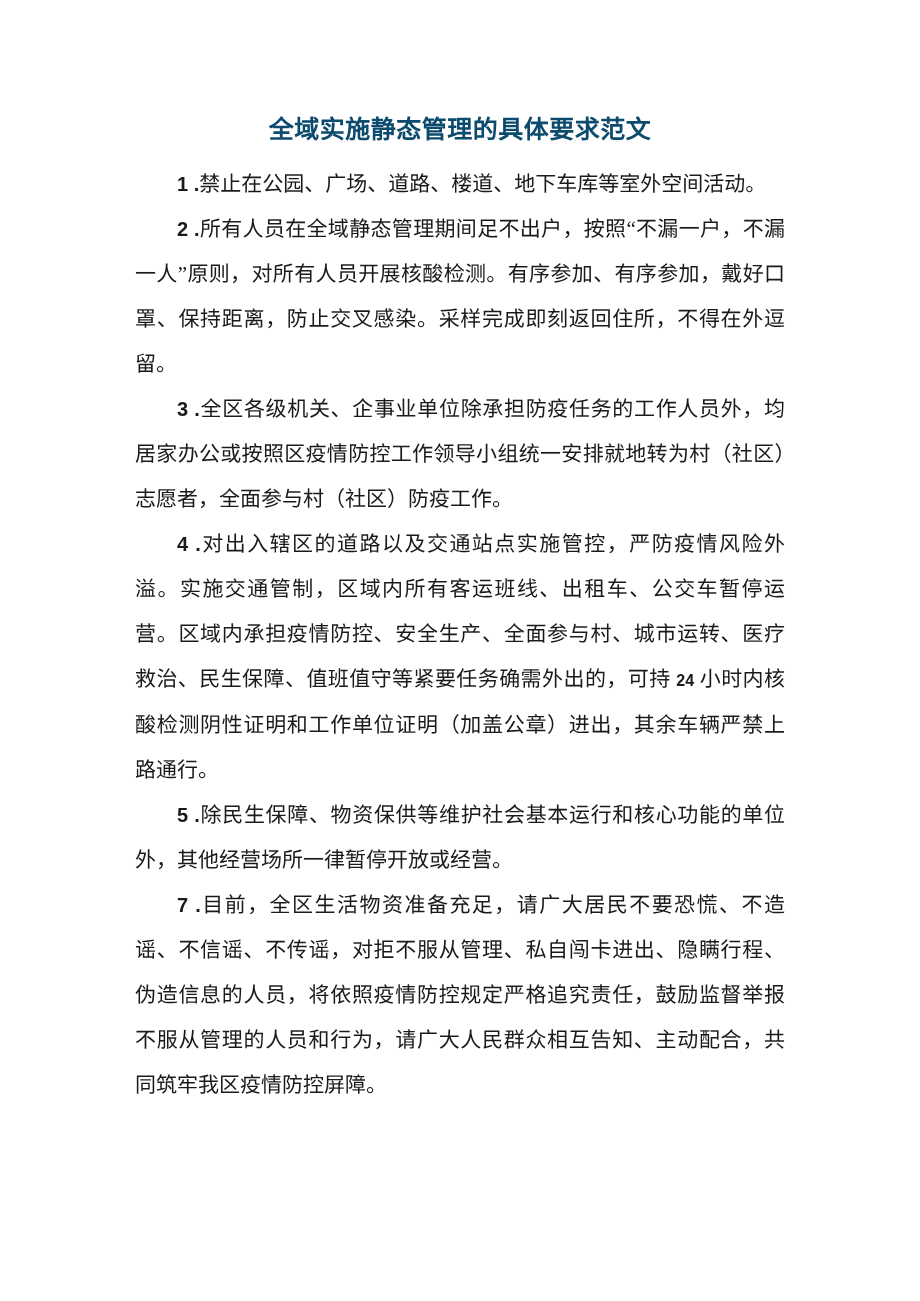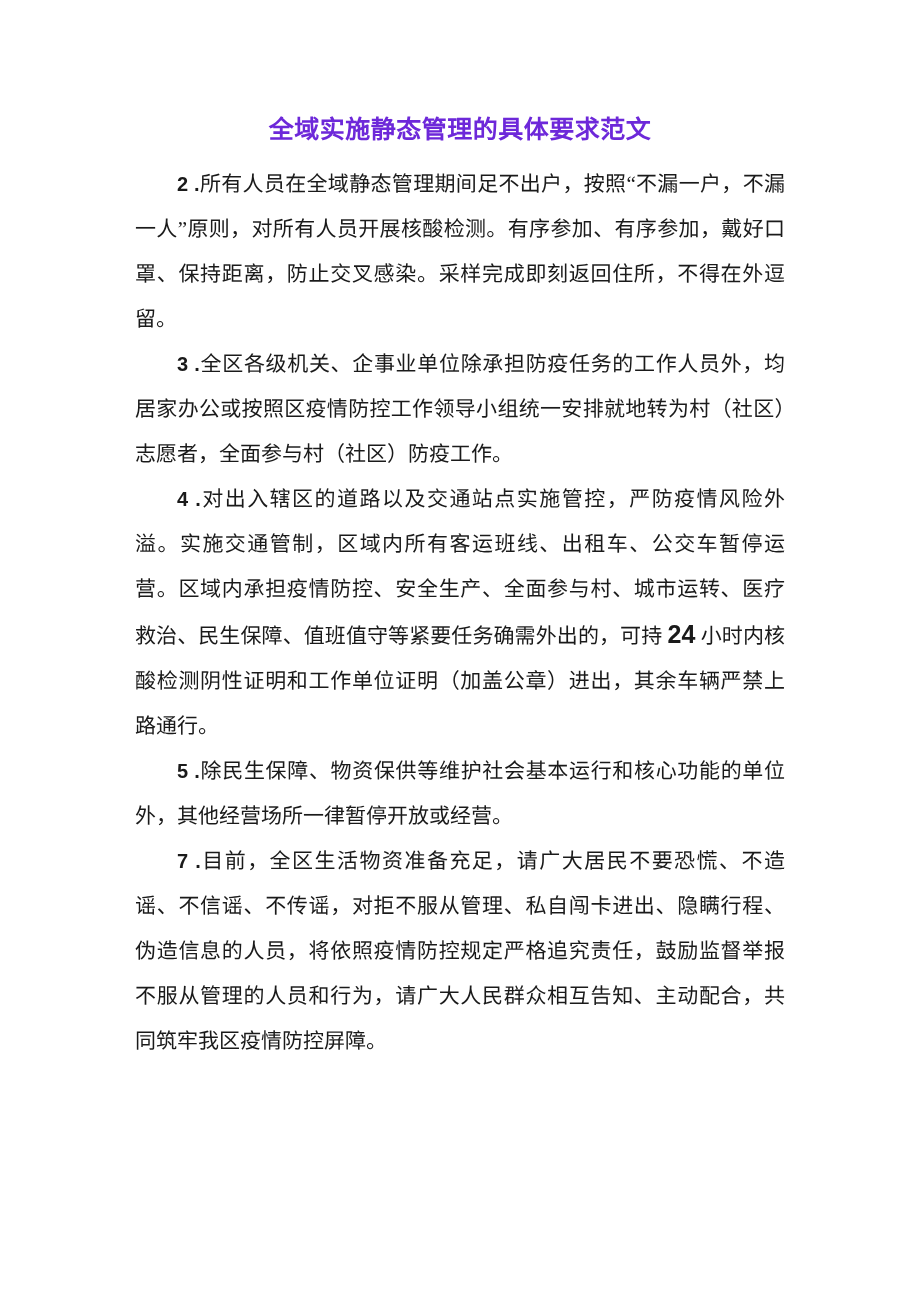--- a/index.html
+++ b/index.html
@@ -22,21 +22,21 @@
     left: 135px;
     top: 108px;
     width: 650px;
   }
 
   .doc-title {
     font-family: "Liberation Sans", "DejaVu Sans", sans-serif;
     font-weight: bold;
     font-size: 25px;
     line-height: 42px;
-    color: #6d28d9;
+    color: #0c4a6e;
     text-align: center;
     margin: 0 0 12px 0;
     letter-spacing: 0.5px;
   }
 
   .para {
     font-family: "Liberation Serif", "DejaVu Serif", serif;
     font-size: 21px;
     line-height: 45px;
     color: #1a1a1a;
@@ -49,31 +49,34 @@
 
   .num {
     font-family: "Liberation Sans", "DejaVu Sans", sans-serif;
     font-weight: bold;
     font-size: 20px;
   }
 
   .inline-num {
     font-family: "Liberation Sans", "DejaVu Sans", sans-serif;
     font-weight: bold;
-    font-size: 25px;
+    font-size: 16px;
   }
 </style>
 </head>
 <body>
 
 <div class="page">
   <div class="doc-body">
 
     <h1 class="doc-title">全域实施静态管理的具体要求范文</h1>
 
+    <p class="para">
+      <span class="num">1</span><span class="num"> .</span><span>禁止在公园、广场、道路、楼道、地下车库等室外空间活动。</span>
+    </p>
 
     <p class="para">
       <span class="num">2</span><span class="num"> .</span><span>所有人员在全域静态管理期间足不出户，按照“不漏一户，不漏一人”原则，对所有人员开展核酸检测。有序参加、有序参加，戴好口罩、保持距离，防止交叉感染。采样完成即刻返回住所，不得在外逗留。</span>
     </p>
 
     <p class="para">
       <span class="num">3</span><span class="num"> .</span><span>全区各级机关、企事业单位除承担防疫任务的工作人员外，均居家办公或按照区疫情防控工作领导小组统一安排就地转为村（社区）志愿者，全面参与村（社区）防疫工作。</span>
     </p>
 
     <p class="para">

